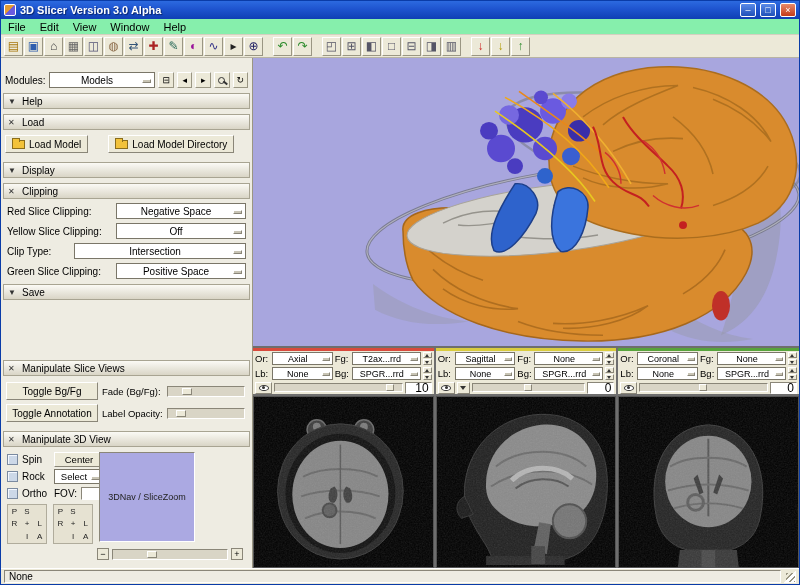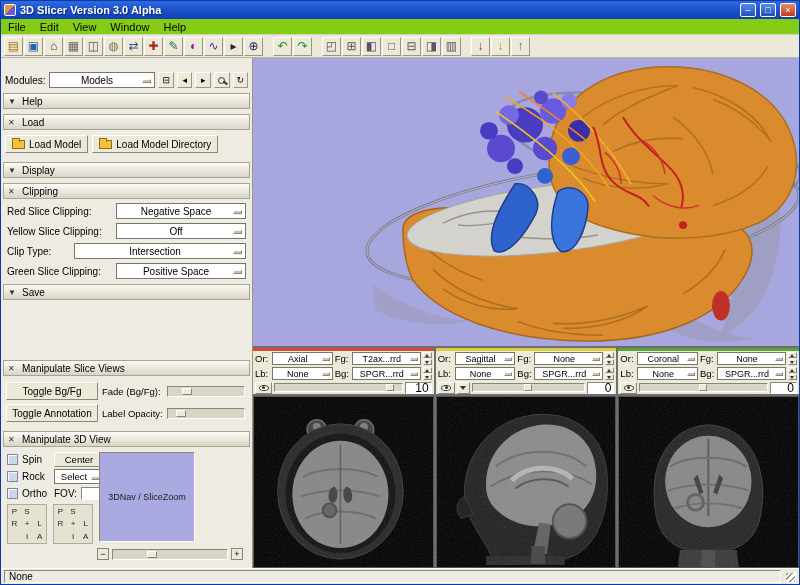--- a/index.html
+++ b/index.html
@@ -12,21 +12,21 @@
   .titlebar { height:18px; flex:0 0 18px; display:flex; align-items:center; padding:0 3px; gap:4px;
     background:linear-gradient(180deg,#2c6ae0 0%,#1e54cf 45%,#0f3fb4 100%); }
   .appicon { width:12px; height:12px; flex:0 0 12px; border-radius:2px;
     background:linear-gradient(135deg,#e09a35 0 50%,#6a5ae0 50% 100%); border:1px solid #fff; }
   .wtitle { flex:1; color:#fff; font-weight:bold; font-size:11px; text-shadow:1px 1px 1px #08246a; white-space:nowrap; overflow:hidden; }
   .winbtn { width:16px; height:14px; border:1px solid #fff; border-radius:2px; color:#fff; font-size:9px; line-height:12px; text-align:center;
     background:linear-gradient(180deg,#5a8ae8,#2050b8); }
   .winbtn.close { background:linear-gradient(180deg,#e88a6a,#c23a1a); }
 
   
-  .menubar { height:16px; flex:0 0 16px; display:flex; align-items:center; background:#84cc16; border-bottom:1px solid #d4d0c0; font-size:11px; }
+  .menubar { height:16px; flex:0 0 16px; display:flex; align-items:center; background:#86efac; border-bottom:1px solid #d4d0c0; font-size:11px; }
   .menuitem { padding:0 7px; height:100%; display:flex; align-items:center; }
 
   
   .toolbar { height:23px; flex:0 0 23px; display:flex; align-items:center; background:#ece9d8; border-bottom:1px solid #b8b4a4; padding-left:3px; }
   .tgroup { display:flex; align-items:center; }
   .tgroup + .tgroup { margin-left:9px; }
   .tbtn { width:19px; height:19px; margin-right:1px; background:#ece9d8; border:1px solid; border-color:#fff #9a9683 #9a9683 #fff;
     display:flex; align-items:center; justify-content:center; font-size:12px; line-height:1; }
 
   
@@ -44,21 +44,21 @@
   .modmenu { width:110px; }
   .sqbtn { width:16px; height:16px; background:#ece9d8; border:1px solid; border-color:#fff #9a9683 #9a9683 #fff;
     display:flex; align-items:center; justify-content:center; font-size:9px; }
   .mag { width:7px; height:7px; border:1.5px solid #333; border-radius:50%; position:relative; }
   .mag::after { content:''; position:absolute; width:5px; height:1.5px; background:#333; right:-4px; bottom:-1px; transform:rotate(40deg); }
 
   .secbar { height:16px; flex:0 0 16px; margin-top:5px; display:flex; align-items:center; gap:5px; padding:0 4px;
     background:linear-gradient(180deg,#fbfaf5,#d9d5c6); border:1px solid #a8a492; font-size:10px; }
   .sectoggle { font-size:8px; width:9px; color:#333; }
 
-  .loadrow { display:flex; gap:4px; padding:5px 2px 4px; }
+  .loadrow { display:flex; gap:20px; padding:5px 2px 4px; }
   .btn { height:18px; background:#ece9d8; border:1px solid; border-color:#fff #8a8678 #8a8678 #fff;
     display:inline-flex; align-items:center; gap:4px; padding:0 6px; font-size:10px; }
   .folder { width:13px; height:9px; background:#f2c23a; border:1px solid #8a6d1c; position:relative; }
   .folder::before { content:''; position:absolute; left:-1px; top:-3px; width:6px; height:3px; background:#f2c23a; border:1px solid #8a6d1c; border-bottom:none; }
 
   .cliprow { display:flex; align-items:center; margin:4px 4px 0; }
   .cliprow .clab { flex:1; }
   .clipmenu { width:130px; }
   .cliprow.wide .clipmenu { width:172px; }
 

